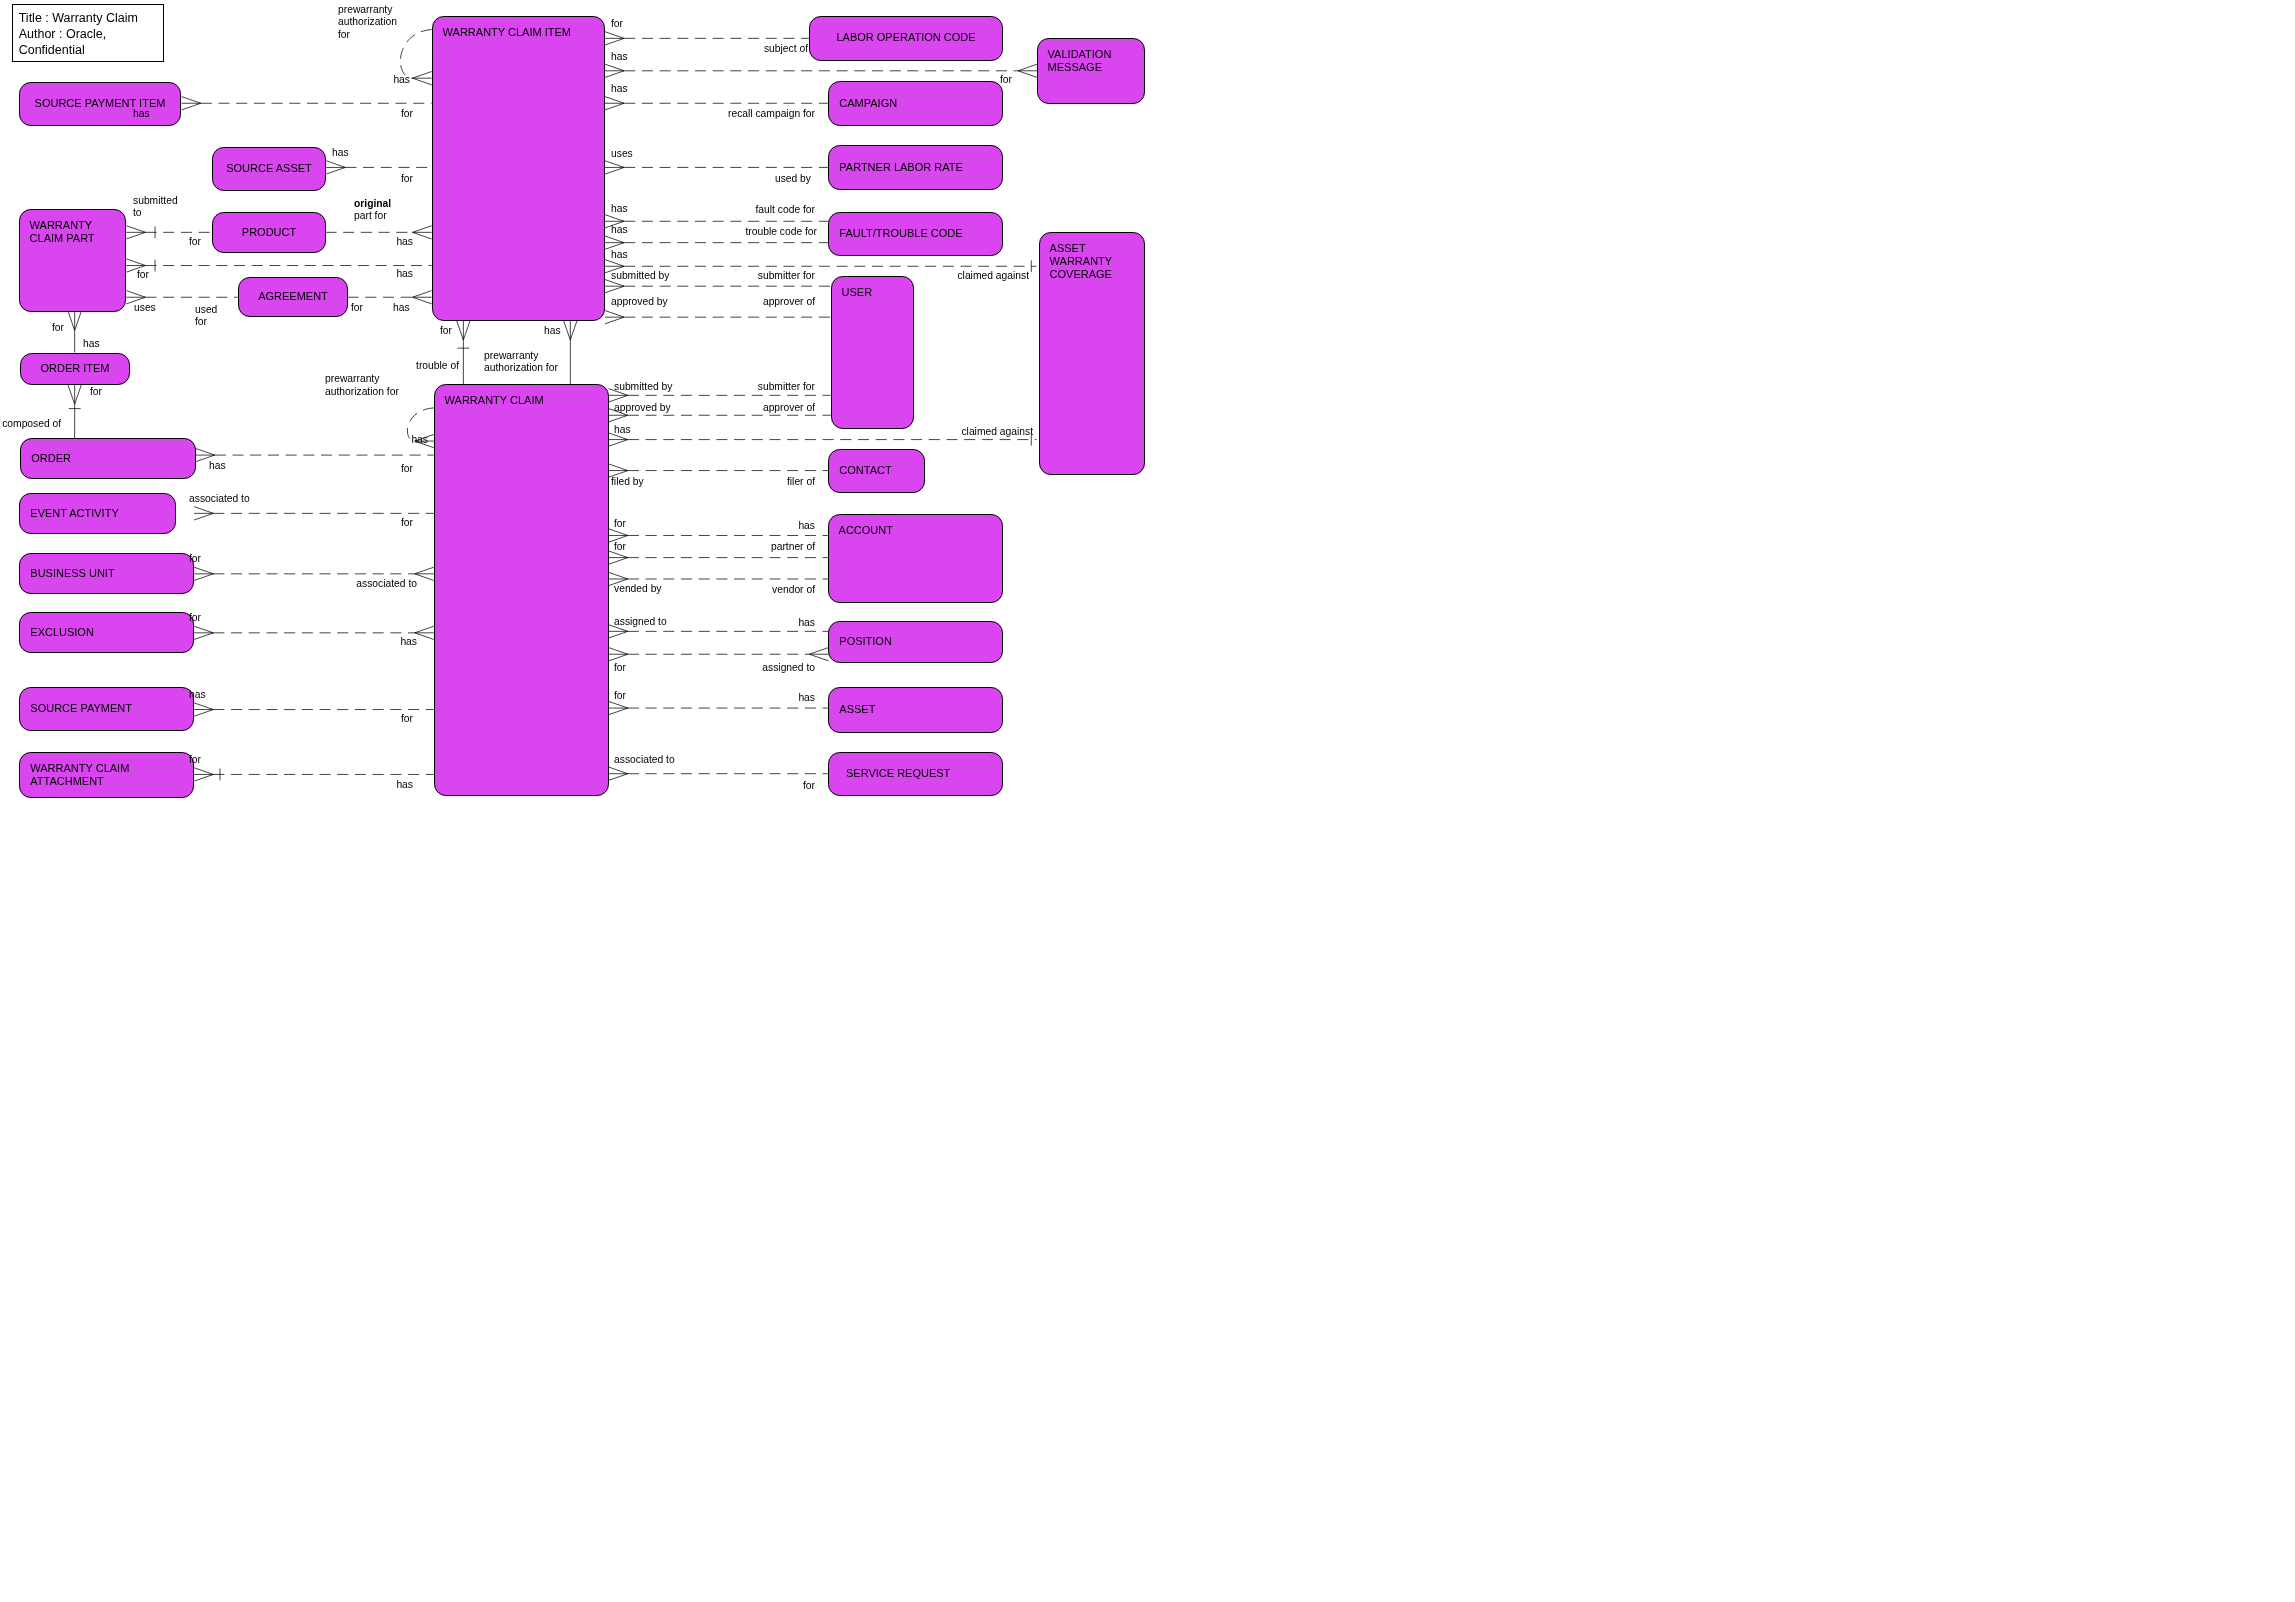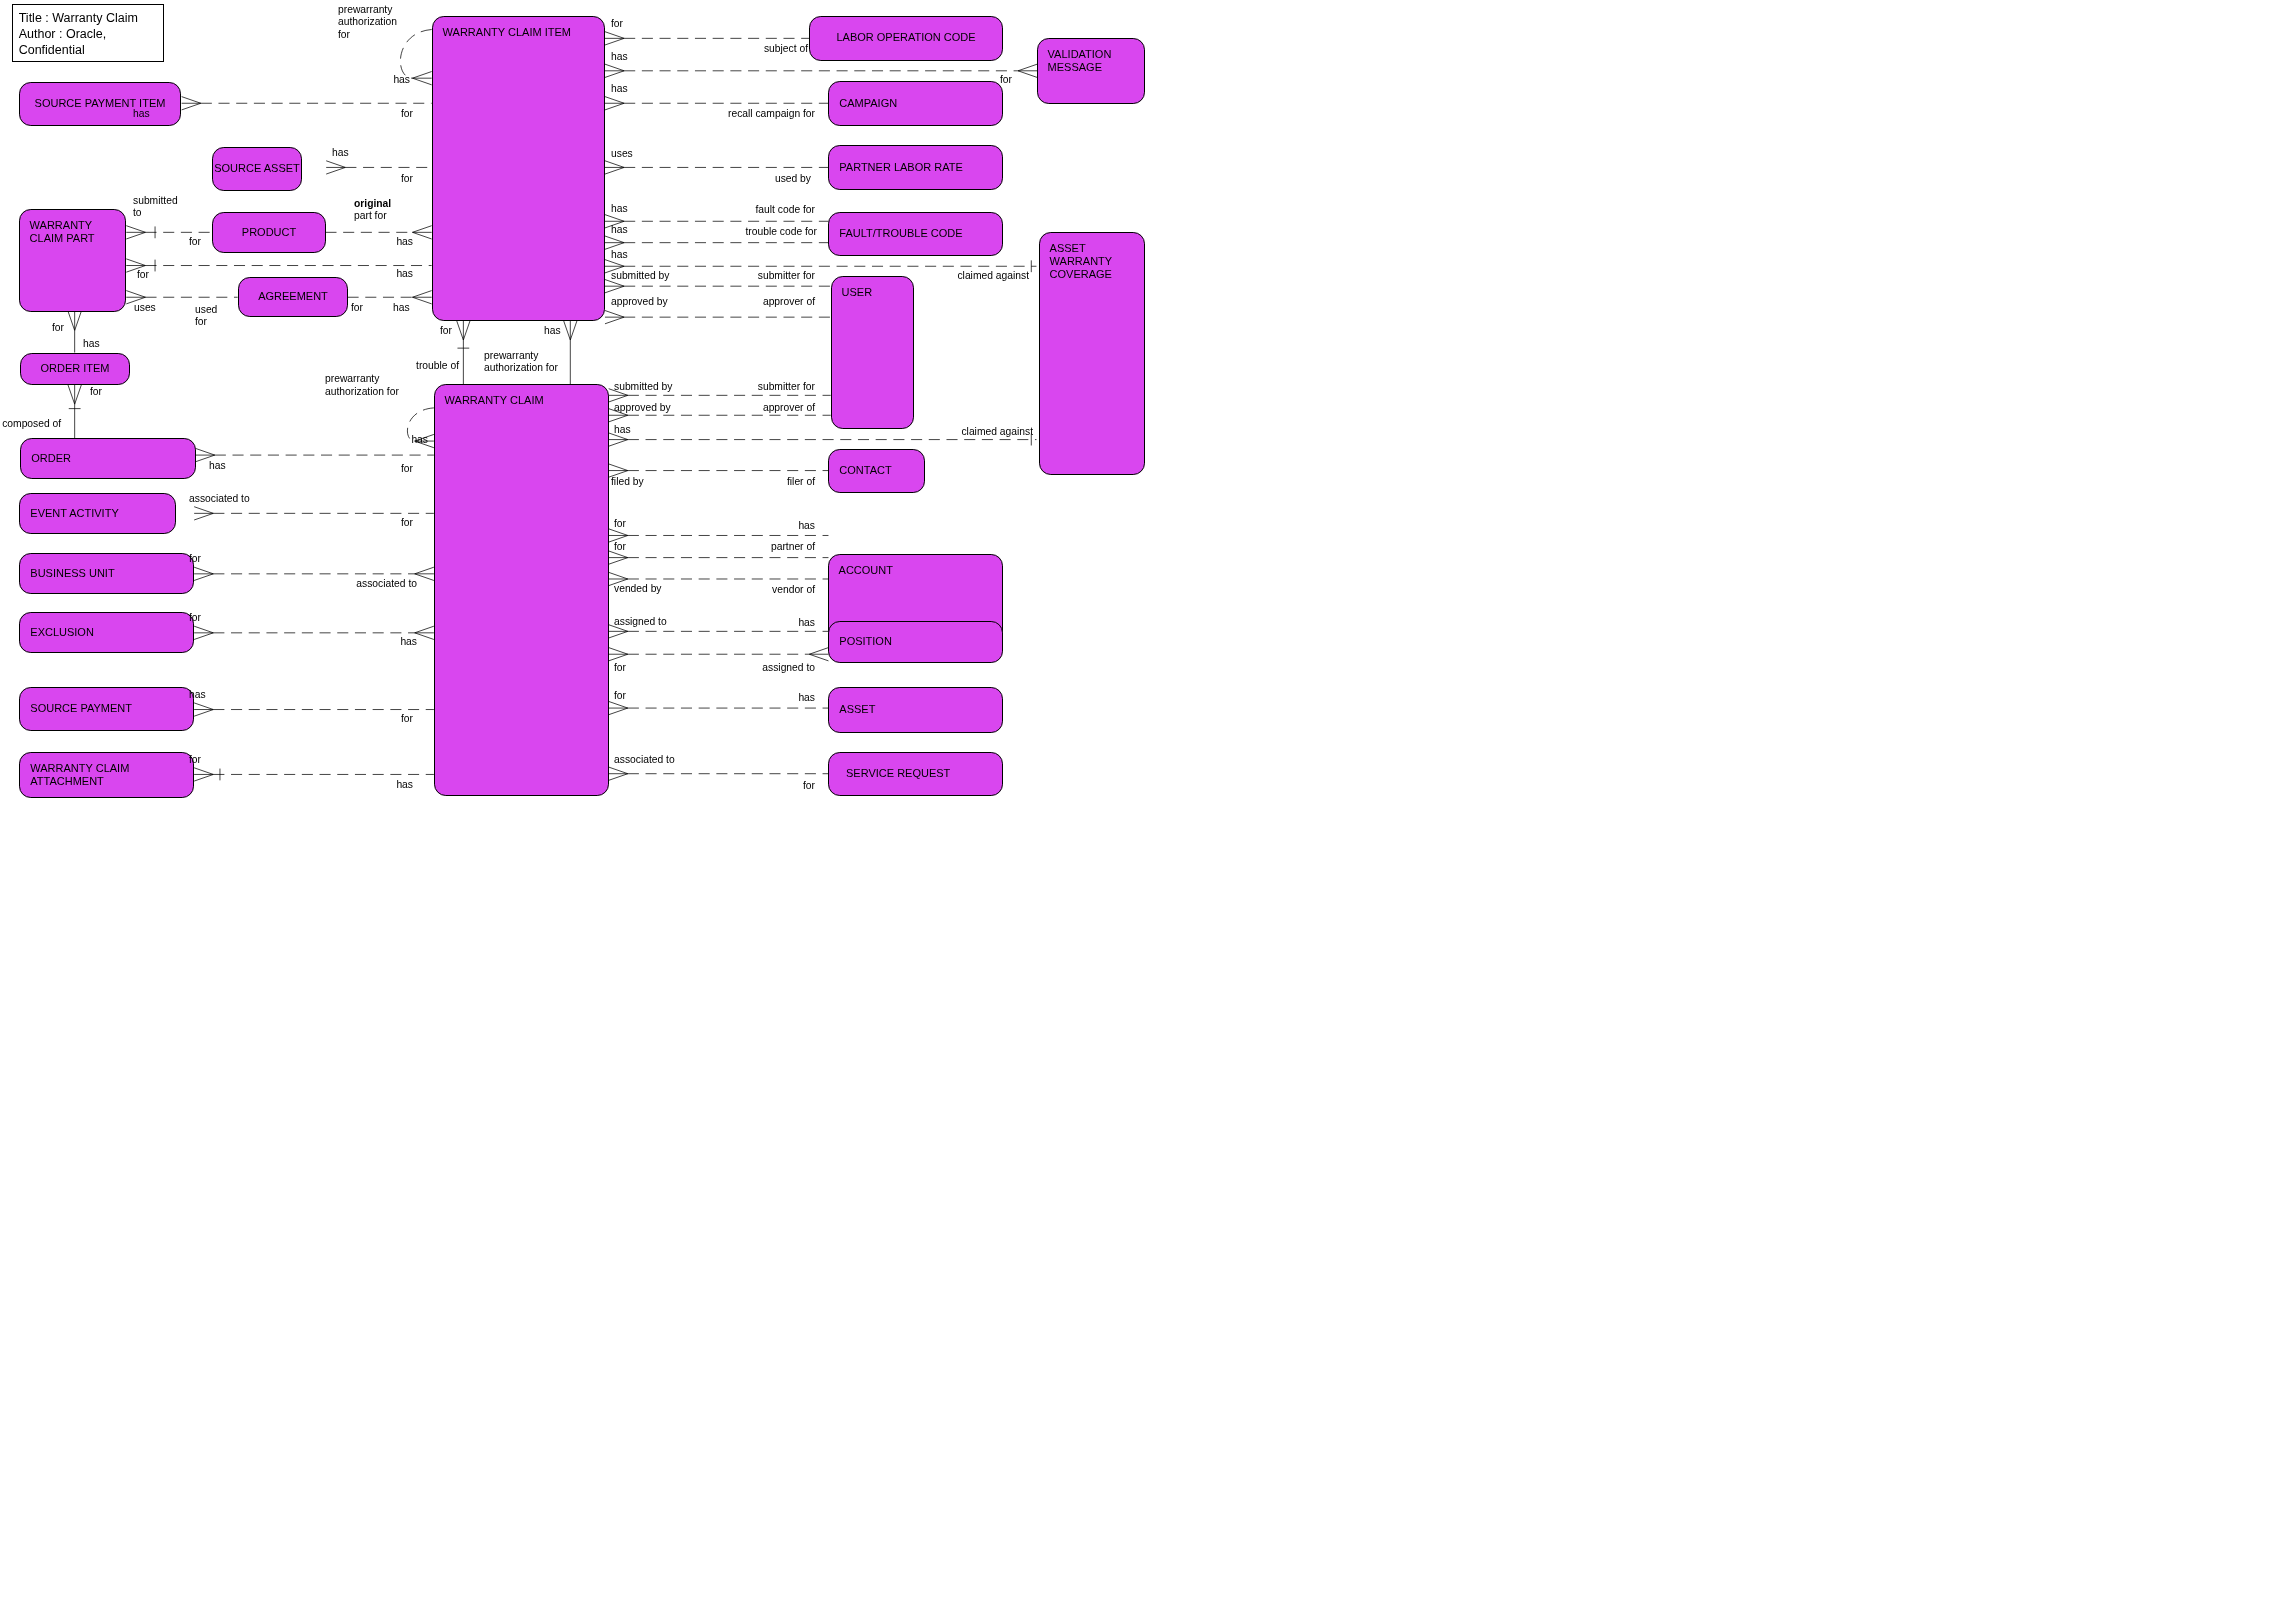--- a/index.html
+++ b/index.html
@@ -201,21 +201,21 @@
       <path d="M 588 553 C 546 556 546 598 562 598" fill="none" stroke="#000" stroke-width="1" stroke-dasharray="15,9"></path>
     </svg>
   <div id="titlebox">
     <div>Title : Warranty Claim</div>
     <div>Author : Oracle, Confidential</div>
   </div>
   <div id="entities">
       <div class="entity" style="left: 19px; top: 82px; width: 162px; height: 44px;">
         <div>SOURCE PAYMENT ITEM</div>
       </div>
-      <div class="entity" style="left: 212px; top: 147px; width: 90px; height: 44px;">
+      <div class="entity" style="left: 212px; top: 147px; width: 114px; height: 44px;">
         <div>SOURCE ASSET</div>
       </div>
       <div class="entity" style="left: 212px; top: 212px; width: 114px; height: 41px;">
         <div>PRODUCT</div>
       </div>
       <div class="entity topleft" style="left: 19px; top: 209px; width: 107px; height: 103px;">
         <div>WARRANTY</div>
         <div>CLAIM PART</div>
       </div>
       <div class="entity" style="left: 238px; top: 277px; width: 110px; height: 40px;">
@@ -260,21 +260,21 @@
       </div>
       <div class="entity leftpad" style="left: 828px; top: 212px; width: 175px; height: 44px;">
         <div>FAULT/TROUBLE CODE</div>
       </div>
       <div class="entity topleft" style="left: 831px; top: 276px; width: 83px; height: 153px;">
         <div>USER</div>
       </div>
       <div class="entity leftpad" style="left: 828px; top: 449px; width: 97px; height: 44px;">
         <div>CONTACT</div>
       </div>
-      <div class="entity topleft" style="left: 828px; top: 514px; width: 175px; height: 89px; margin-top: 40px;">
+      <div class="entity topleft" style="left: 828px; top: 514px; width: 175px; height: 89px;">
         <div>ACCOUNT</div>
       </div>
       <div class="entity leftpad" style="left: 828px; top: 621px; width: 175px; height: 42px;">
         <div>POSITION</div>
       </div>
       <div class="entity leftpad" style="left: 828px; top: 687px; width: 175px; height: 46px;">
         <div>ASSET</div>
       </div>
       <div class="entity leftpad" style="left: 828px; top: 752px; width: 175px; height: 44px; padding-left: 17px;">
         <div>SERVICE  REQUEST</div>

